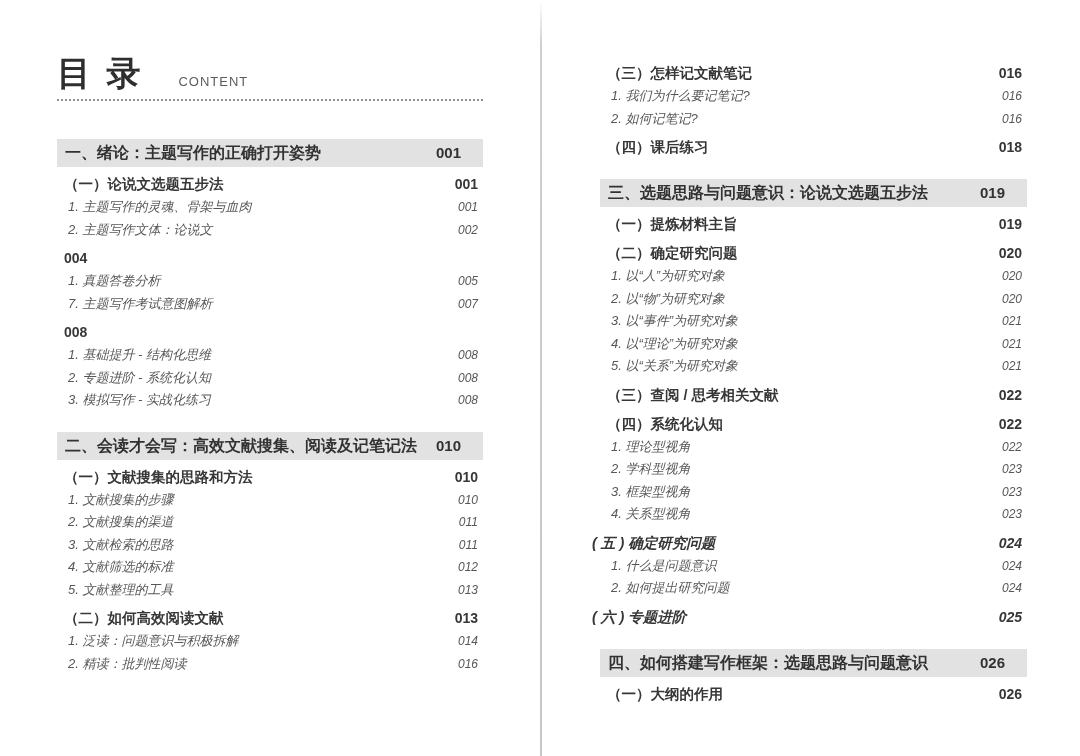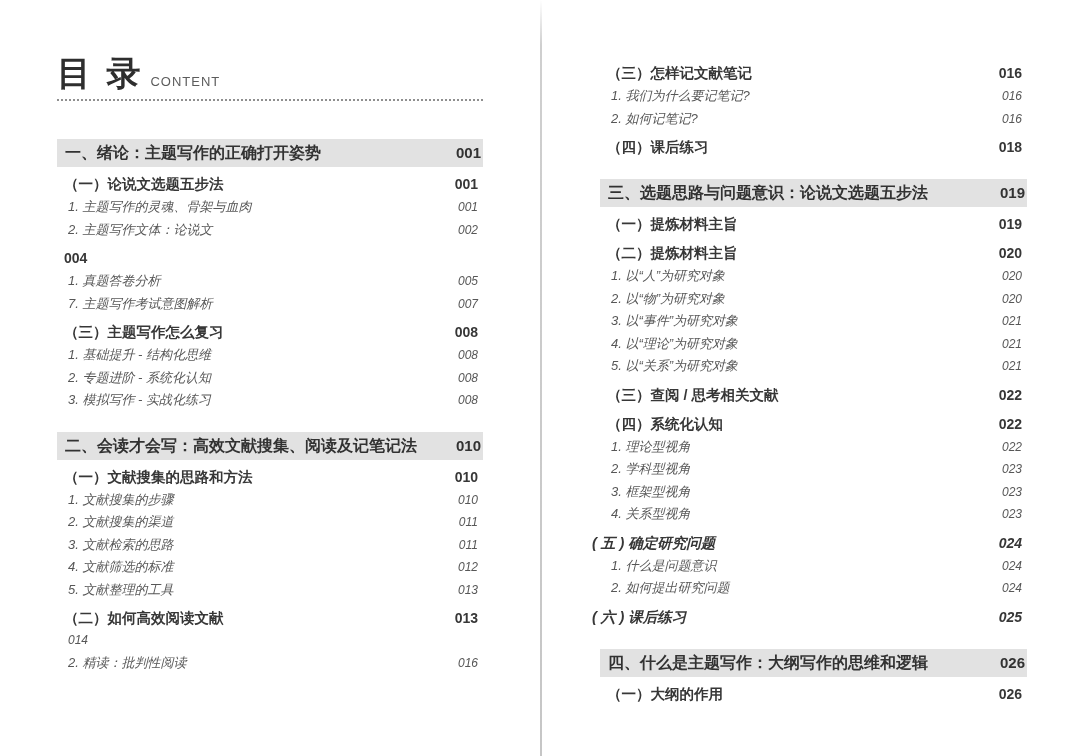--- a/index.html
+++ b/index.html
@@ -9,29 +9,29 @@
     color:#3a3a3a;overflow:hidden;
   }
   .spread{position:relative;width:1080px;height:756px;display:flex;}
   .page{width:540px;height:756px;box-sizing:border-box;}
   .page-left{padding:54px 57px 0 57px;}
   .page-right{padding:56px 53px 0 60px;}
   .page-divider{
     position:absolute;left:540px;top:0;height:756px;width:2px;
     background:linear-gradient(to bottom,#ffffff 0px,#cfcfcf 45px,#c6c6c6 100%);
   }
-  .toc-header{display:flex;align-items:flex-end;}
+  .toc-header{display:flex;align-items:flex-end;gap:28px;}
   .toc-title-zh{font-size:34px;font-weight:bold;color:#2e2e2e;letter-spacing:3px;line-height:38px;}
   .toc-title-en{font-size:13px;color:#5c5c5c;letter-spacing:1px;margin-left:7px;padding-bottom:3px;text-align:center;}
   .dotted-rule{border-bottom:2px dotted #8f8f8f;margin-top:7px;margin-bottom:38px;height:0;}
   .row{display:flex;justify-content:space-between;align-items:baseline;}
   .lbl{white-space:nowrap;}
   .chapter{
     background:#e2e2e2;font-weight:bold;font-size:16px;color:#323232;
-    padding:4px 2px 4px 8px;margin-top:20px;line-height:20px;
+    padding:4px 22px 4px 8px;margin-top:20px;line-height:20px;
   }
   .chapter .pg{font-size:15px;font-weight:bold;color:#323232;}
   .h2{
     font-weight:bold;font-size:14.5px;color:#373737;
     padding:0 5px 0 7px;margin-top:6px;line-height:23px;
   }
   .h2 .pg{font-size:14px;font-weight:bold;color:#373737;}
   .h2.hw{margin-left:-15px;font-style:italic;}
   .item{font-size:13px;color:#575757;padding:0 5px 0 11px;line-height:21.5px;font-style:italic;}
   .item .pg{font-size:12px;color:#575757;}
@@ -68,21 +68,20 @@
         </div>
         <div class="row item">
           <span class="lbl">1. 真题答卷分析</span>
           <span class="pg">005</span>
         </div>
         <div class="row item">
           <span class="lbl">7. 主题写作考试意图解析</span>
           <span class="pg">007</span>
         </div>
         <div class="row h2">
-          <span class="lbl">（三）主题写作怎么复习</span>
           <span class="pg">008</span>
         </div>
         <div class="row item">
           <span class="lbl">1. 基础提升 - 结构化思维</span>
           <span class="pg">008</span>
         </div>
         <div class="row item">
           <span class="lbl">2. 专题进阶 - 系统化认知</span>
           <span class="pg">008</span>
         </div>
@@ -116,20 +115,21 @@
         </div>
         <div class="row item">
           <span class="lbl">5. 文献整理的工具</span>
           <span class="pg">013</span>
         </div>
         <div class="row h2">
           <span class="lbl">（二）如何高效阅读文献</span>
           <span class="pg">013</span>
         </div>
         <div class="row item">
+          <span class="lbl">1. 泛读：问题意识与积极拆解</span>
           <span class="pg">014</span>
         </div>
         <div class="row item">
           <span class="lbl">2. 精读：批判性阅读</span>
           <span class="pg">016</span>
         </div>
       </div>
   </div>
   <div class="page-divider"></div>
   <div class="page page-right">
@@ -152,21 +152,21 @@
         </div>
         <div class="row chapter">
           <span class="lbl">三、选题思路与问题意识：论说文选题五步法</span>
           <span class="pg">019</span>
         </div>
         <div class="row h2">
           <span class="lbl">（一）提炼材料主旨</span>
           <span class="pg">019</span>
         </div>
         <div class="row h2">
-          <span class="lbl">（二）提炼材料主旨</span>
+          <span class="lbl">（二）确定研究问题</span>
           <span class="pg">020</span>
         </div>
         <div class="row item">
           <span class="lbl">1. 以“人”为研究对象</span>
           <span class="pg">020</span>
         </div>
         <div class="row item">
           <span class="lbl">2. 以“物”为研究对象</span>
           <span class="pg">020</span>
         </div>
@@ -212,25 +212,25 @@
         </div>
         <div class="row item">
           <span class="lbl">1. 什么是问题意识</span>
           <span class="pg">024</span>
         </div>
         <div class="row item">
           <span class="lbl">2. 如何提出研究问题</span>
           <span class="pg">024</span>
         </div>
         <div class="row h2 hw">
-          <span class="lbl">( 六 ) 课后练习</span>
+          <span class="lbl">( 六 ) 专题进阶</span>
           <span class="pg">025</span>
         </div>
         <div class="row chapter">
-          <span class="lbl">四、什么是主题写作：大纲写作的思维和逻辑</span>
+          <span class="lbl">四、如何搭建写作框架：选题思路与问题意识</span>
           <span class="pg">026</span>
         </div>
         <div class="row h2">
           <span class="lbl">（一）大纲的作用</span>
           <span class="pg">026</span>
         </div>
       </div>
   </div>
 </div>
 

